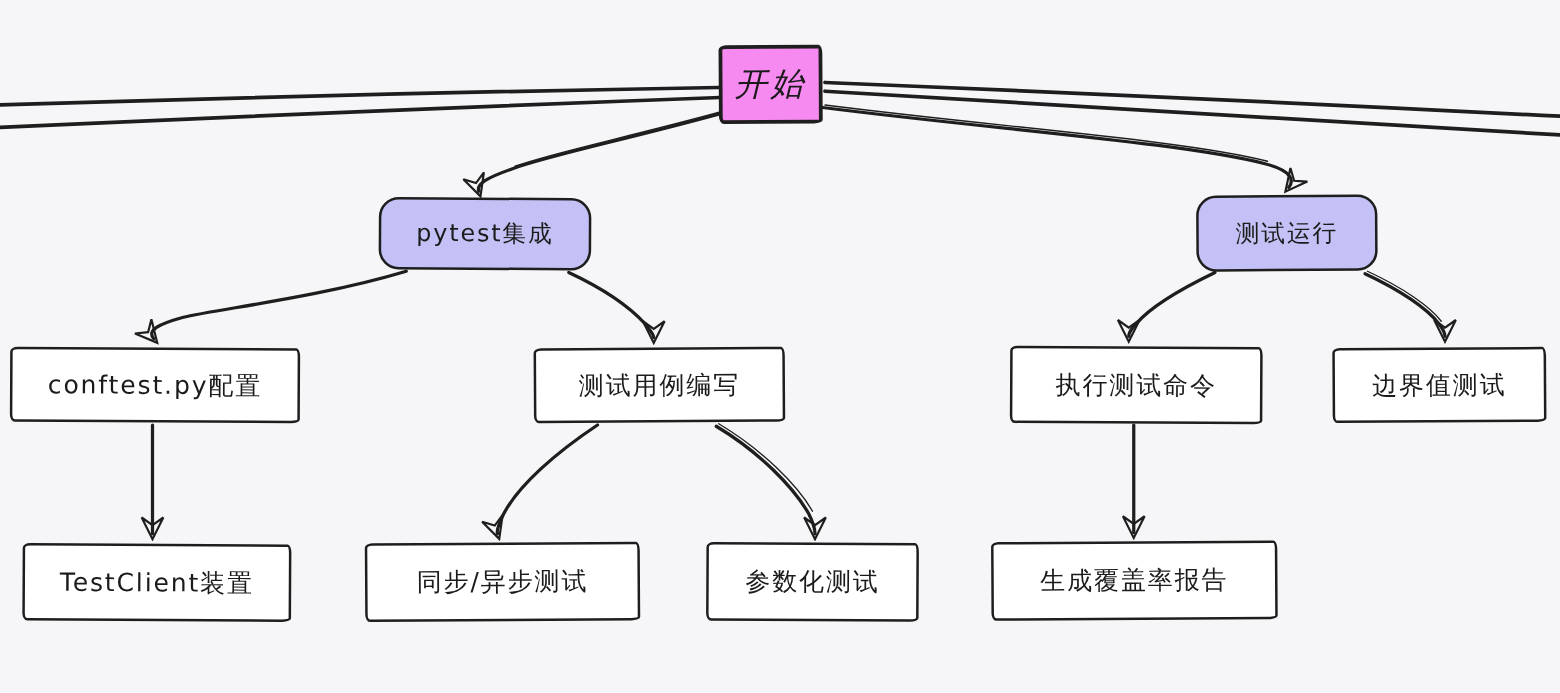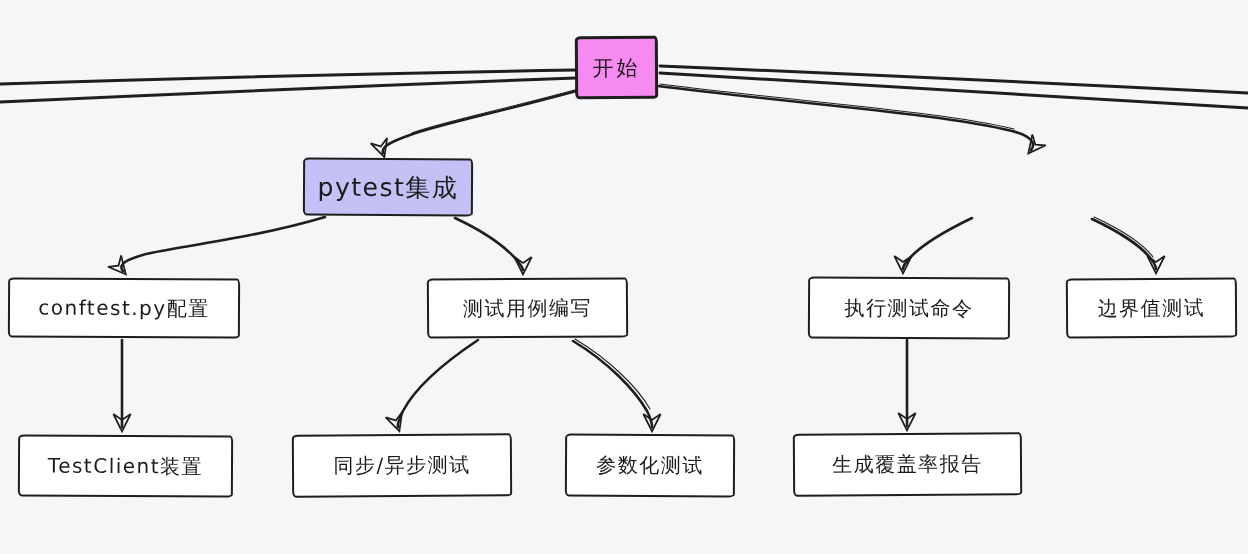--- a/index.html
+++ b/index.html
@@ -35,26 +35,28 @@
     border-radius:6px 3px 7px 4px / 4px 7px 3px 6px;
     box-sizing:border-box;
     white-space:nowrap;
     text-align:center;
   }
   .node.tilt-a{transform:rotate(-0.35deg);}
   .node.tilt-b{transform:rotate(0.3deg);}
   .node.start{
     background:var(--start-fill);
     border-width:3px;
-    font-size:21px;
+    font-size:26px;
     letter-spacing:3px;
+    font-style:italic;
   }
   .node.branch{
     background:var(--branch-fill);
-    font-size:25px;
+    font-size:19px;
+    border-radius:16px;
   }
 </style>
 </head>
 <body>
 
 <div class="canvas">
 
   <svg class="edges" viewBox="0 0 1248 554" xmlns="http://www.w3.org/2000/svg">
     <defs>
       <marker id="arrow" viewBox="0 0 12 12" refX="8.5" refY="6" markerWidth="8" markerHeight="8" orient="auto-start-reverse">
@@ -89,20 +91,21 @@
     <path class="main" marker-end="url(#arrow)" d="M1092,219 C1120,232 1142,247 1151,259 C1155,264 1156,267 1156,269"></path>
     <path class="echo" d="M1094,217 C1122,230 1144,245 1153,257"></path>
 
     <path class="main" marker-end="url(#arrow)" d="M907,340 L907,426"></path>
   </svg>
 
   <div class="node start tilt-a" style="left:575px;top:36px;width:83px;height:63px;">开始</div>
 
   <div class="node branch tilt-b" style="left:303px;top:158px;width:170px;height:58px;">pytest集成</div>
 
+  <div class="node branch tilt-a" style="left:957px;top:156px;width:145px;height:61px;">测试运行</div>
 
   <div class="node tilt-b" style="left:8px;top:278px;width:232px;height:60px;">conftest.py配置</div>
 
   <div class="node tilt-a" style="left:427px;top:278px;width:201px;height:60px;">测试用例编写</div>
 
   <div class="node tilt-b" style="left:808px;top:277px;width:202px;height:62px;">执行测试命令</div>
 
   <div class="node tilt-a" style="left:1066px;top:278px;width:171px;height:60px;">边界值测试</div>
 
   <div class="node tilt-b" style="left:18px;top:435px;width:215px;height:62px;">TestClient装置</div>

